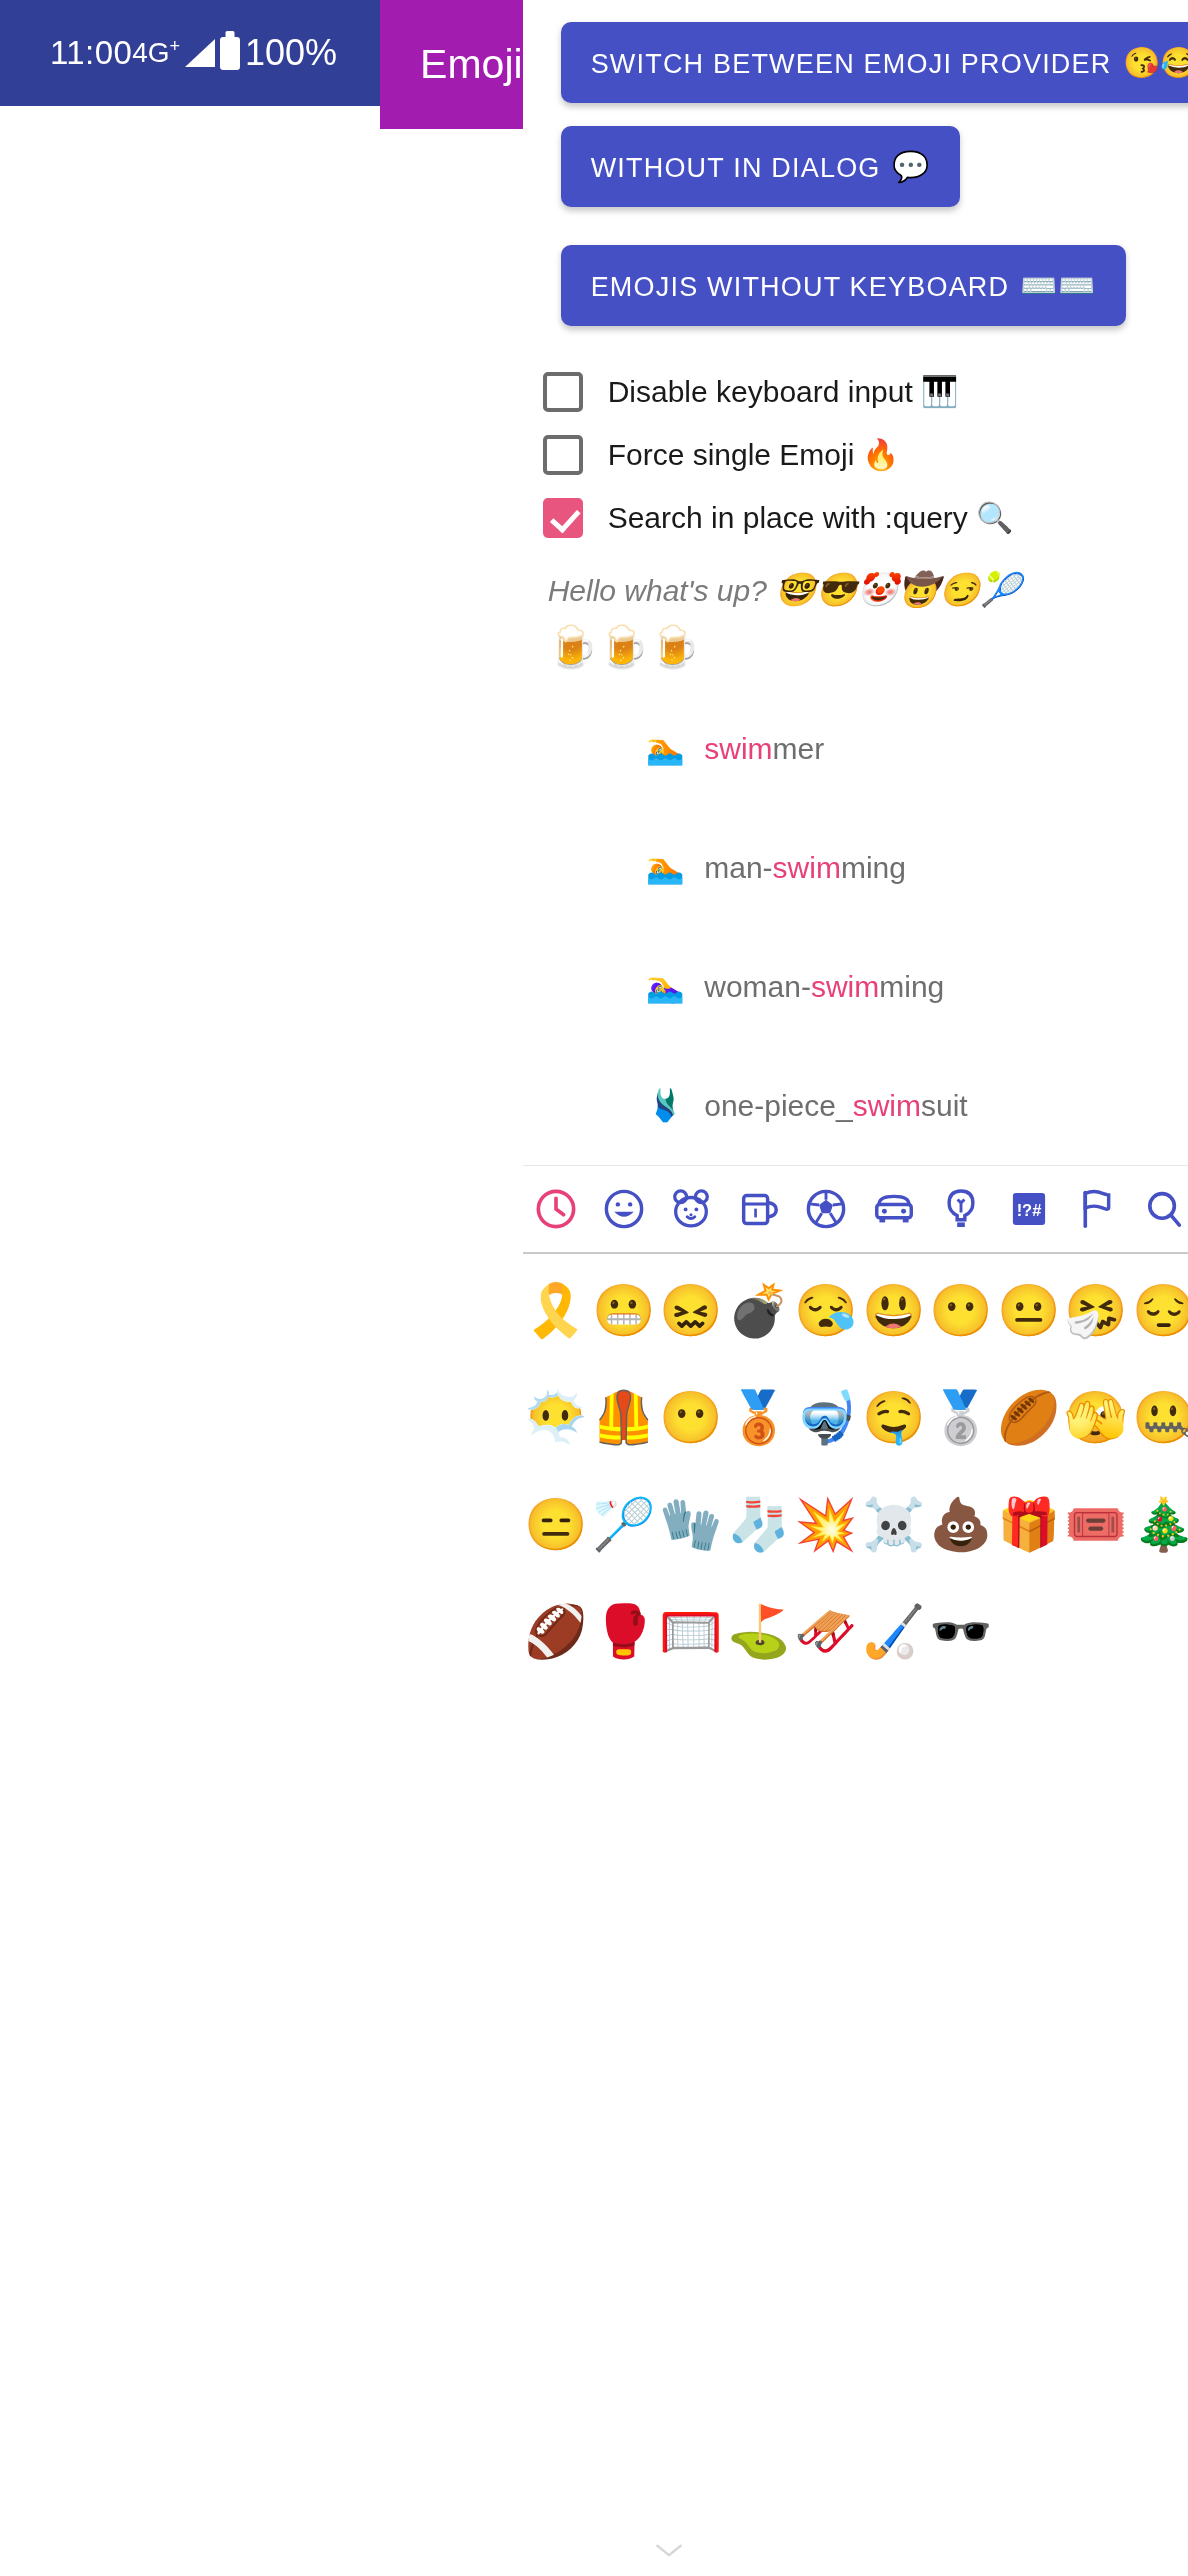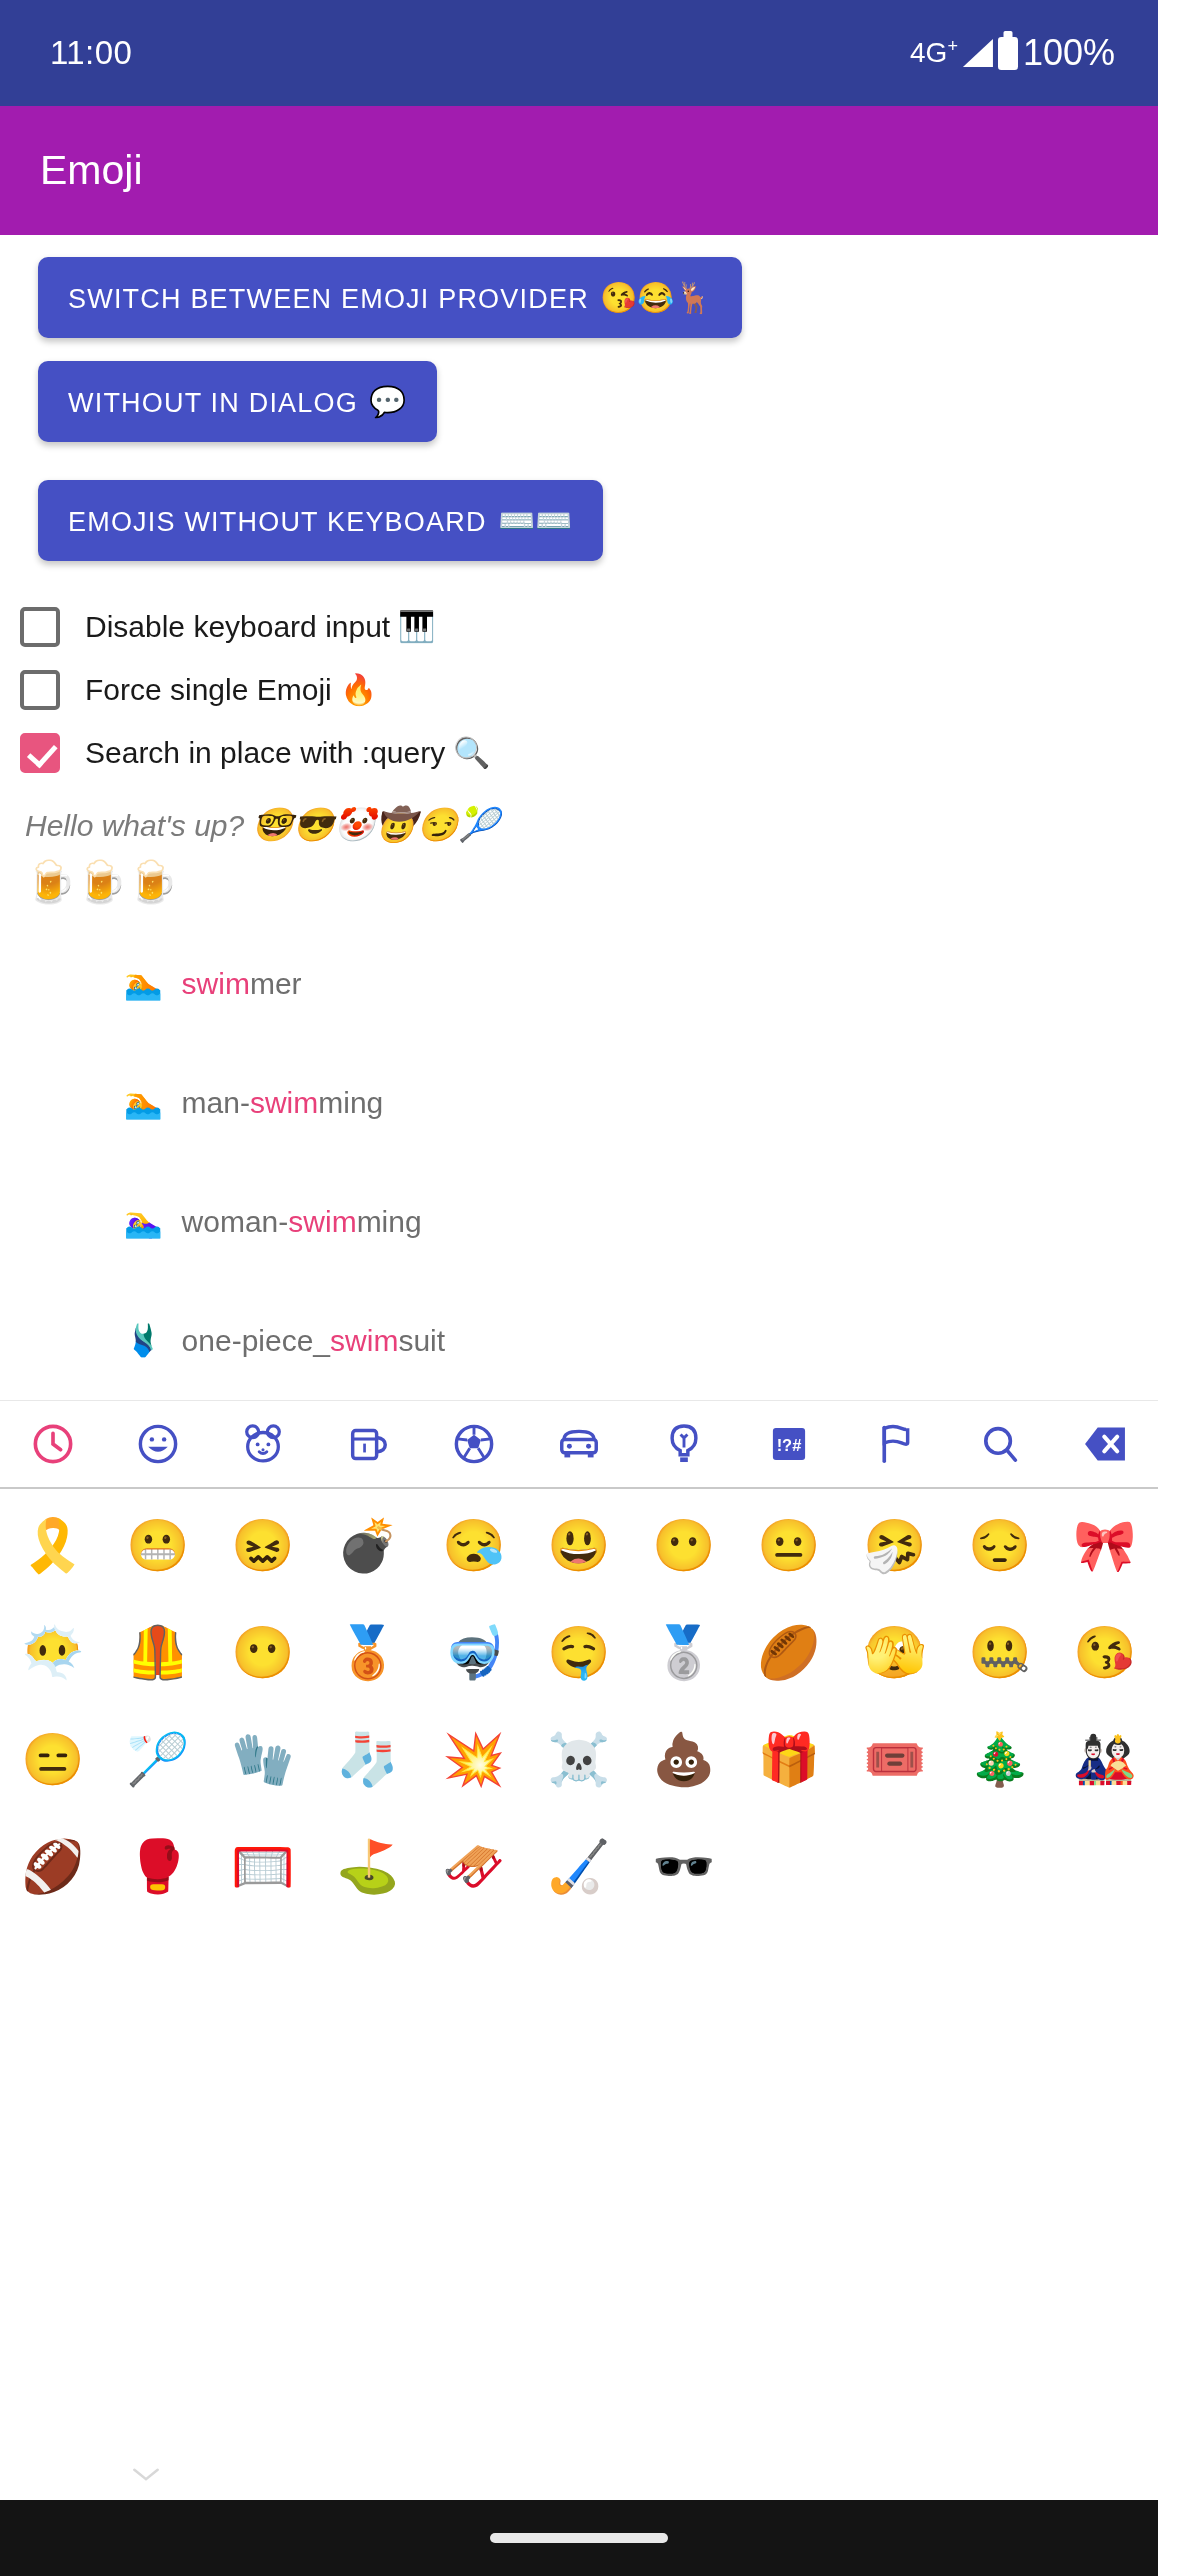--- a/index.html
+++ b/index.html
@@ -11,21 +11,21 @@
     font-family: "Liberation Sans", sans-serif;
     overflow: hidden;
   }
 
   #app {
     position: relative;
     width: 1158px;
     height: 2576px;
     background: #ffffff;
     display: flex;
-    flex-direction: column;
+    flex-direction: row;
   }
 
   
   .status-bar {
     height: 106px;
     background: #323F96;
     display: flex;
     align-items: center;
     justify-content: space-between;
     padding: 0 43px 0 50px;

